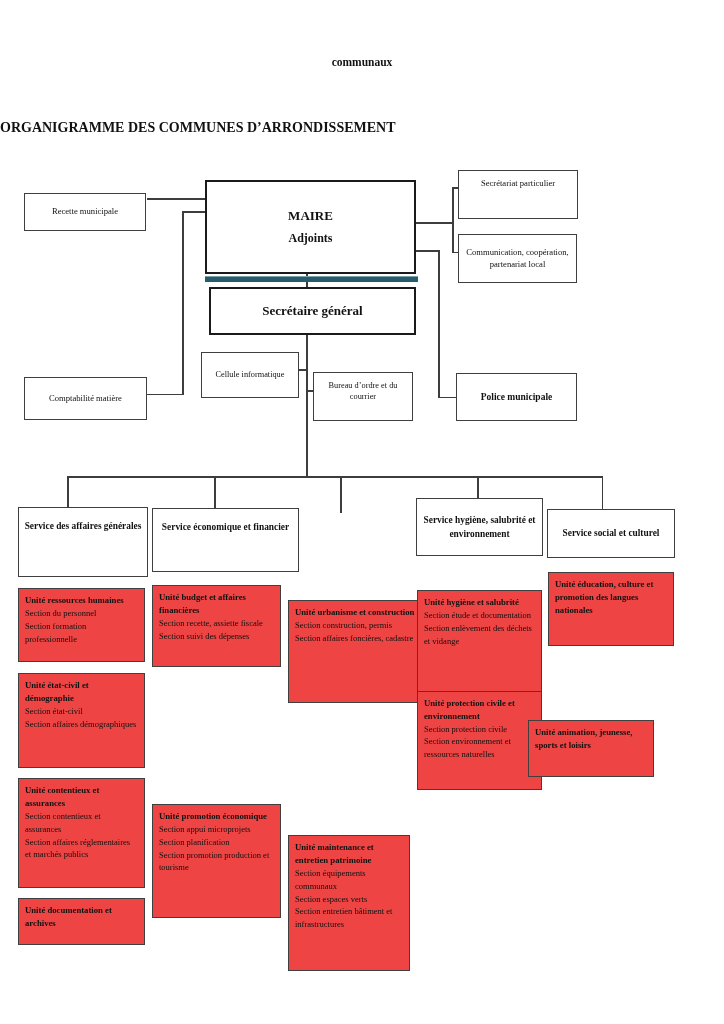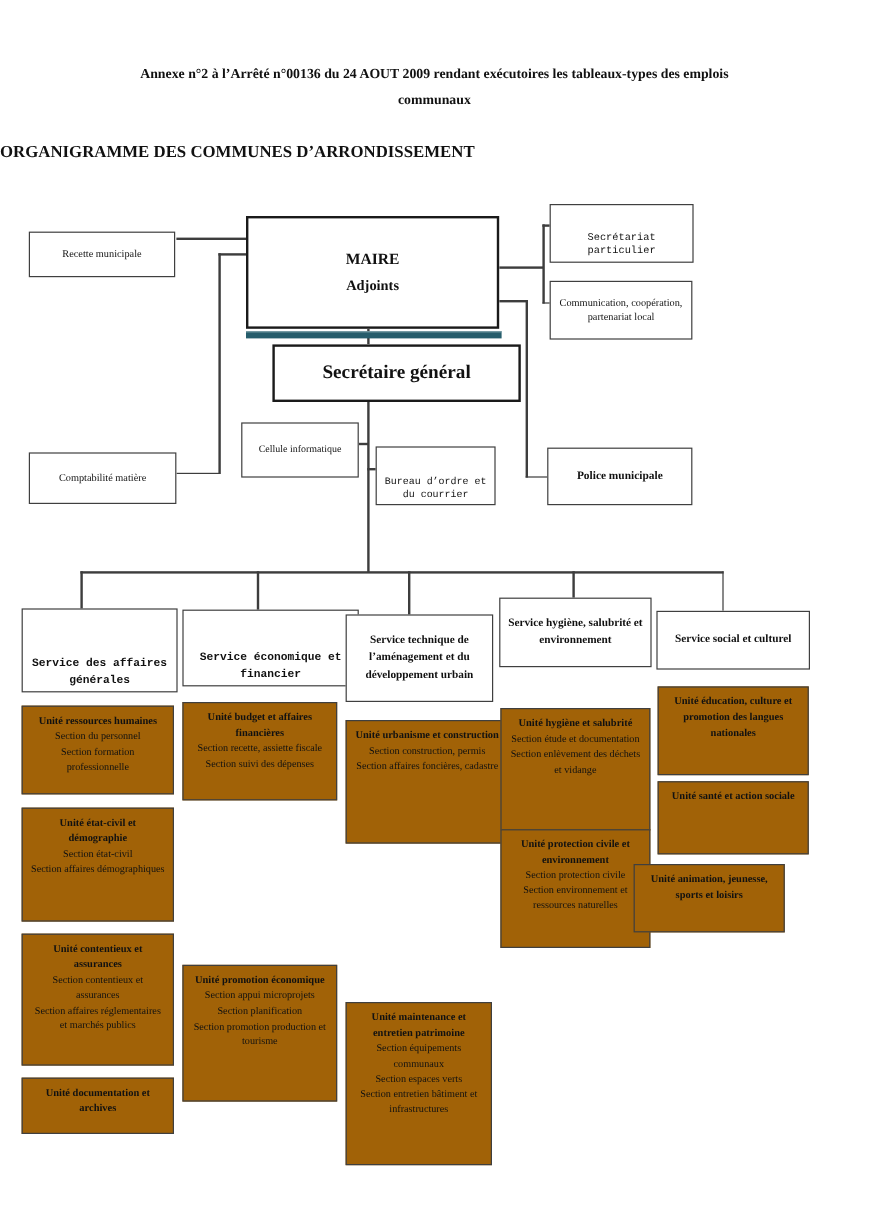--- a/index.html
+++ b/index.html
@@ -7,47 +7,46 @@
     position:relative;width:724px;height:1024px;background:#ffffff;
     font-family:"Liberation Serif","DejaVu Serif",serif;color:#111;overflow:hidden;
   }
   .hl{position:absolute;height:1.5px;background:#3d3d3d;}
   .vl{position:absolute;width:1.5px;background:#3d3d3d;}
   .box{
     position:absolute;background:#fff;border:1.5px solid #3f3f3f;box-sizing:border-box;
     display:flex;align-items:center;justify-content:center;text-align:center;
     font-size:8.6px;line-height:1.35;padding:2px 4px;
   }
-  .box.topalign{align-items:flex-end;padding-top:7px;font-family:Liberation Mono, monospace;}
+  .box.topalign{align-items:flex-start;padding-top:7px;}
   .bold{font-weight:bold;}
   .maire{border:2px solid #1a1a1a;flex-direction:column;font-weight:bold;font-size:13px;line-height:1.75;}
-  .sg{border:2px solid #1a1a1a;font-weight:bold;font-size:16px;margin-left:18px;}
+  .sg{border:2px solid #1a1a1a;font-weight:bold;font-size:13px;}
   .shadowbar{position:absolute;background:#265d6c;border-top:1px solid #7fa2ab;}
   .svc{font-weight:bold;font-size:9.4px;line-height:1.5;}
   .unit{
-    position:absolute;background:#a16207;border:1.5px solid #3f3f3f;box-sizing:border-box;
-    font-size:8.5px;line-height:1.5;padding:5px 6px;text-align:center;
+    position:absolute;background:#ef4444;border:1.5px solid #3f3f3f;box-sizing:border-box;
+    font-size:8.5px;line-height:1.5;padding:5px 6px;text-align:left;
   }
   .unit .t{font-weight:bold;font-size:8.7px;}
   .header-annexe{
     position:absolute;left:0;top:52px;width:724px;text-align:center;
     font-weight:bold;font-size:11.5px;line-height:1.9;
   }
   .page-title{
     position:absolute;left:0;top:120px;width:673px;text-align:left;
     font-weight:bold;font-size:14px;
   }
 </style>
 </head>
 <body>
 
 <div id="canvas">
 
   <div class="header-annexe">
-    <div>Annexe n°2 à l’Arrêté n°00136 du 24 AOUT 2009 rendant exécutoires les tableaux-types des emplois</div>
     <div>communaux</div>
   </div>
   <div class="page-title">ORGANIGRAMME DES COMMUNES D’ARRONDISSEMENT</div>
 
   <div class="hl" style="left:147px;top:198px;width:60px"></div>
   <div class="hl" style="left:182px;top:211px;width:25px"></div>
   <div class="vl" style="left:182px;top:211px;height:184px"></div>
   <div class="hl" style="left:147px;top:393.5px;width:36px"></div>
   <div class="hl" style="left:416px;top:222px;width:37px"></div>
   <div class="vl" style="left:452px;top:187px;height:66px"></div>
@@ -105,23 +104,20 @@
   <div class="box bold" style="left:456px;top:373px;width:121px;height:48px;font-size:9.5px">
     <span>Police municipale</span>
   </div>
 
   <div class="box svc topalign" style="left:18px;top:507px;width:130px;height:70px;padding-top:11px">
     <span>Service des affaires générales</span>
   </div>
   <div class="box svc topalign" style="left:152px;top:508px;width:147px;height:64px;padding-top:11px">
     <span>Service économique et financier</span>
   </div>
-  <div class="box svc" style="left:288px;top:512px;width:123px;height:73px">
-    <span>Service technique de l’aménagement et du développement urbain</span>
-  </div>
   <div class="box svc" style="left:416px;top:498px;width:127px;height:58px">
     <span>Service hygiène, salubrité et environnement</span>
   </div>
   <div class="box svc" style="left:547px;top:509px;width:128px;height:49px">
     <span>Service social et culturel</span>
   </div>
 
   <div class="unit" style="left:18px;top:588px;width:127px;height:74px">
     <div class="t">Unité ressources humaines</div>
     <div>Section du personnel</div>
@@ -172,20 +168,17 @@
   </div>
   <div class="unit" style="left:417px;top:690.5px;width:125px;height:99px">
     <div class="t">Unité protection civile et environnement</div>
     <div>Section protection civile</div>
     <div>Section environnement et ressources naturelles</div>
   </div>
 
   <div class="unit" style="left:548px;top:572px;width:126px;height:74px">
     <div class="t">Unité éducation, culture et promotion des langues nationales</div>
   </div>
-  <div class="unit" style="left:548px;top:651px;width:126px;height:61px">
-    <div class="t">Unité santé et action sociale</div>
-  </div>
   <div class="unit" style="left:528px;top:720px;width:126px;height:57px">
     <div class="t">Unité animation, jeunesse, sports et loisirs</div>
   </div>
 
 </div>
 
 </body></html>

